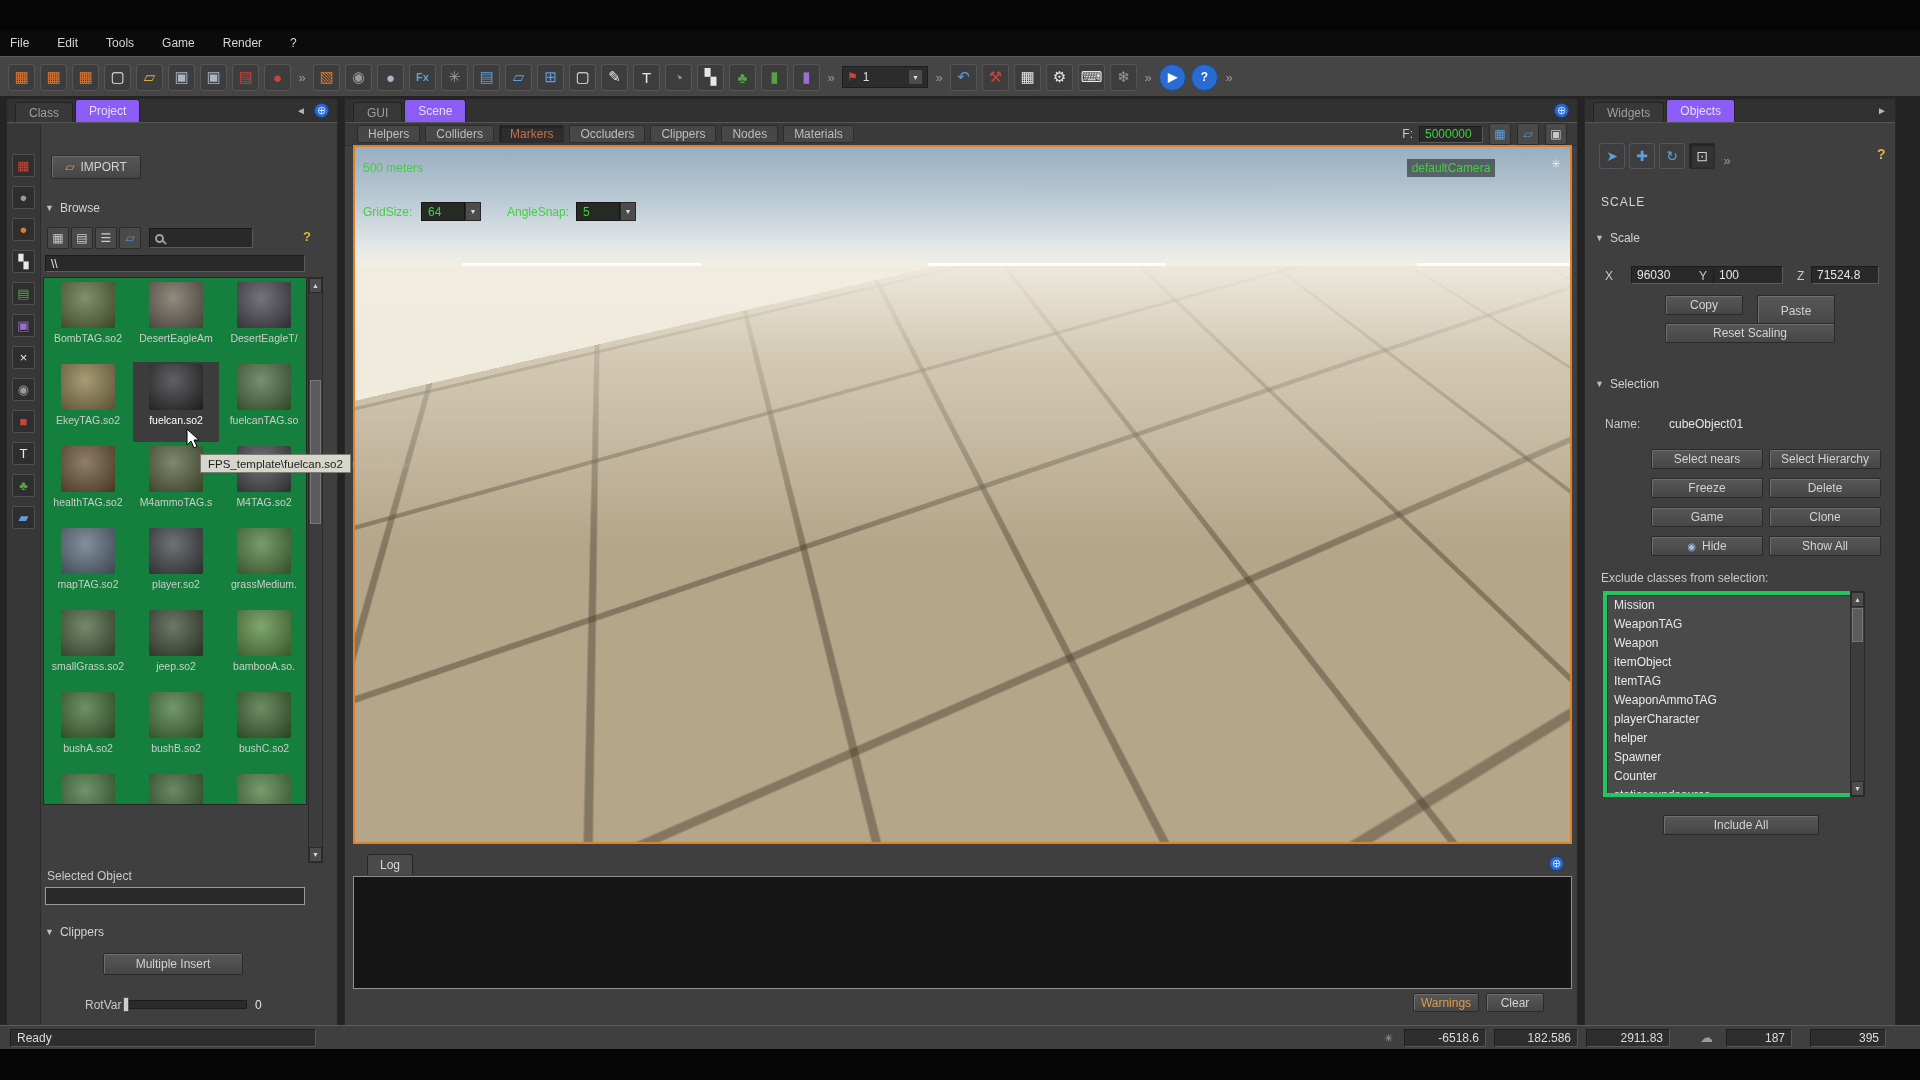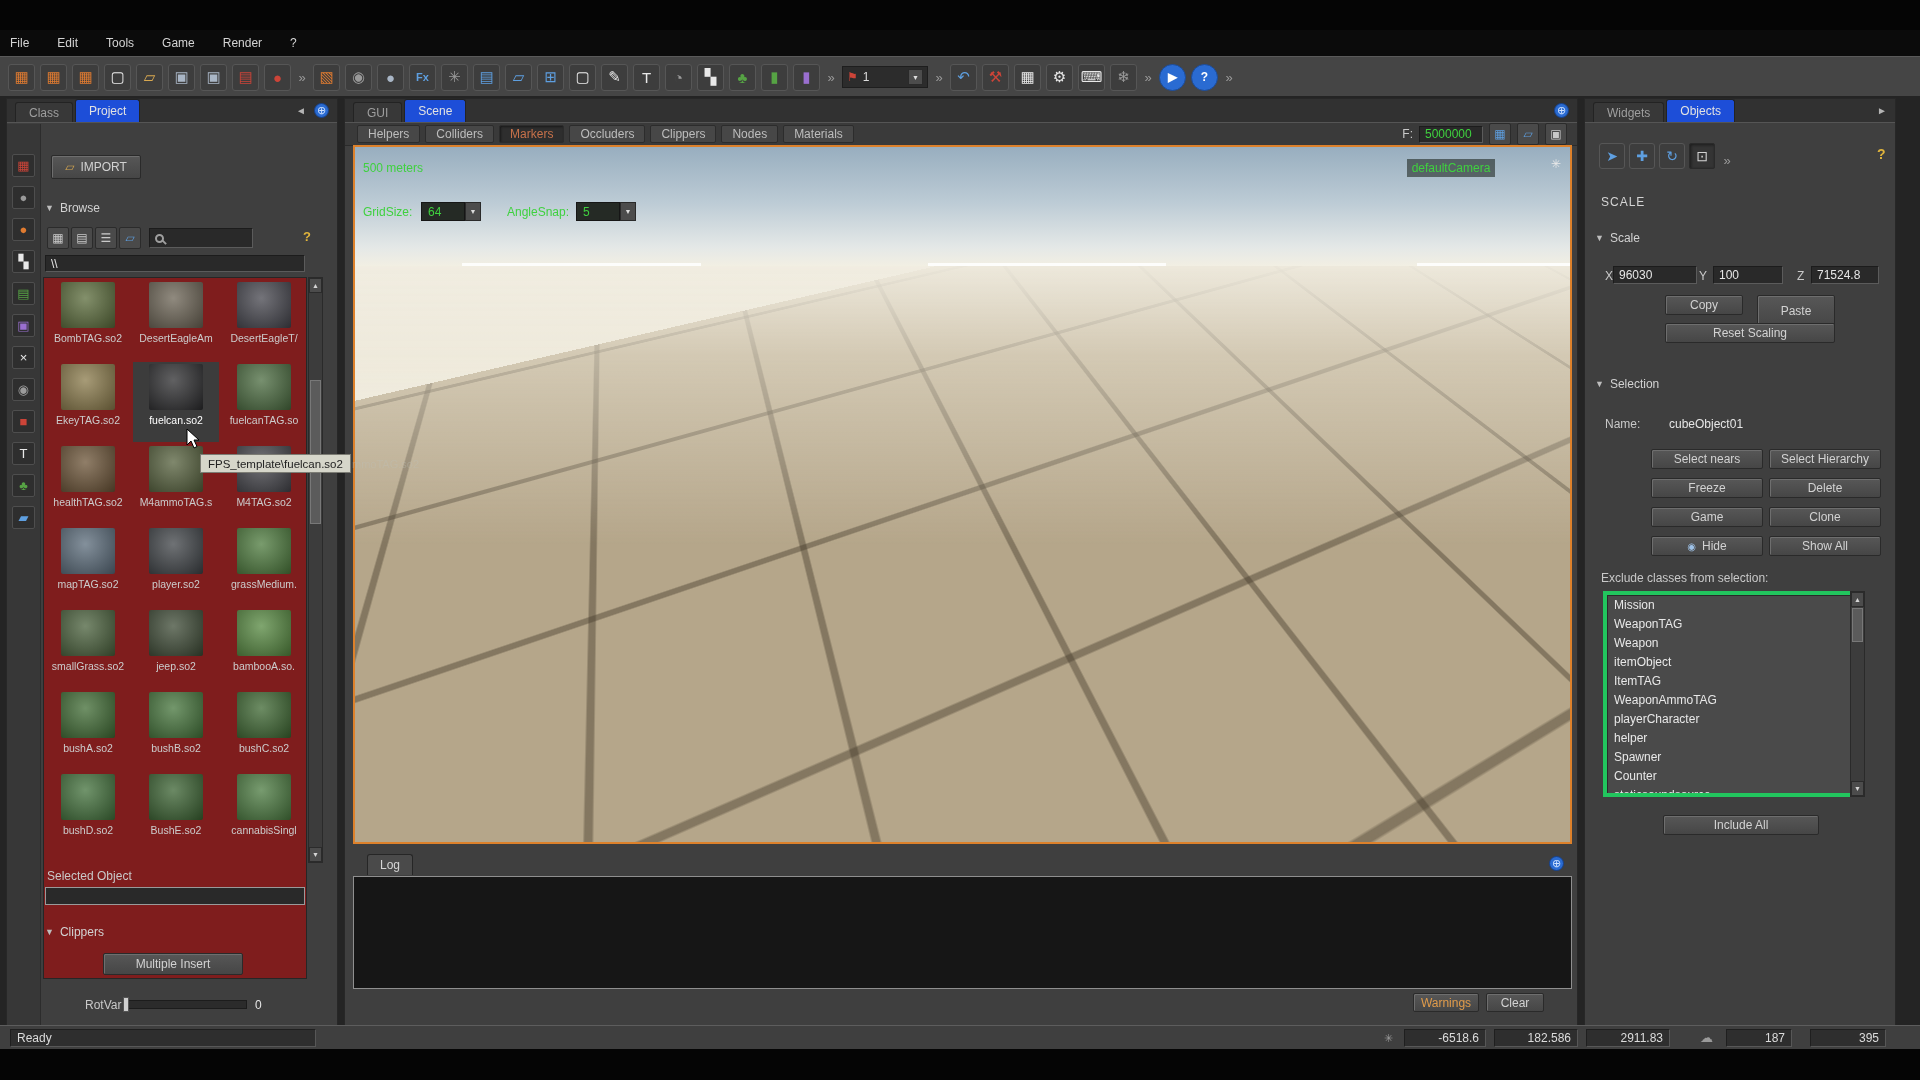--- a/index.html
+++ b/index.html
@@ -27,21 +27,21 @@
   .larrow{margin-left:auto;width:15px;height:16px;background:#4c4c4c;border:1px solid #2a2a2a;
     display:flex;align-items:center;justify-content:center;font-size:7px;color:#ddd}
 
   
   #workspace-bg{position:absolute;left:0;top:96px;width:1920px;height:931px;background:#242424}
   .panel{position:absolute;background:#3f3f3f;border:1px solid #272727}
   .tabrow{position:absolute;left:0;top:0;right:0;height:24px;background:#313131;
     border-bottom:1px solid #555;display:flex;align-items:flex-end;gap:2px;padding-left:8px}
   .tab{height:20px;padding:0 13px;background:#383838;color:#9f9f9f;border:1px solid #232323;border-bottom:none;
     border-radius:3px 3px 0 0;display:flex;align-items:center}
-  .tab.active{background:#1d4ed8;color:#e2e2e2;height:23px}
+  .tab.active{background:#8b5cf6;color:#e2e2e2;height:23px}
   .globe{width:15px;height:15px;border-radius:50%;background:#2a6bd2;color:#cfe2ff;font-size:11px;
     display:flex;align-items:center;justify-content:center;border:1px solid #174088}
   .navarrow{color:#b5b5b5;font-size:10px;display:flex;align-items:center}
 
   .btn{background:linear-gradient(#575757,#464646);border:1px solid #2a2a2a;box-shadow:inset 1px 1px 0 #6e6e6e;
     color:#d2d2d2;display:flex;align-items:center;justify-content:center;border-radius:2px;cursor:default}
   .btn.pressed{background:#343434;box-shadow:inset 1px 1px 3px #1c1c1c}
   .field{background:#292929;border:1px solid #1c1c1c;border-bottom-color:#5b5b5b;border-right-color:#5b5b5b;
     color:#e6e6e6;display:flex;align-items:center;padding:0 5px;overflow:hidden;white-space:nowrap}
   .sect{display:flex;align-items:center;gap:6px;color:#d2d2d2}
@@ -51,21 +51,21 @@
   #left-panel{left:6px;top:98px;width:332px;height:929px}
   #class-strip{position:absolute;left:0;top:25px;width:34px;bottom:0;background:#373737;
     border-right:1px solid #2c2c2c;display:flex;flex-direction:column;align-items:center;gap:9px;padding-top:30px}
   .sicon{width:23px;height:23px;border-radius:2px;background:#2e2e2e;border:1px solid #4e4e4e;
     display:flex;align-items:center;justify-content:center;font-size:13px}
   .vicon{width:22px;height:22px;background:#4a4a4a;border:1px solid #2b2b2b;display:flex;
     align-items:center;justify-content:center;color:#c9c9c9;font-size:12px;border-radius:2px}
   .mag{position:relative;width:9px;height:9px;border:2px solid #9f9f9f;border-radius:50%}
   .mag::after{content:"";position:absolute;width:6px;height:2px;background:#9f9f9f;
     transform:rotate(45deg);right:-5px;bottom:-2px}
-  #asset-grid{position:absolute;left:36px;top:178px;width:264px;height:702px;background:#7f1d1d;
+  #asset-grid{position:absolute;left:36px;top:178px;width:264px;height:528px;background:#15803d;
     border:1px solid #262626;overflow:hidden}
   .cell{position:absolute;width:86px;height:80px;display:flex;flex-direction:column;align-items:center}
   .thumb{width:54px;height:46px;border-radius:2px;margin-top:2px;
     background-image:radial-gradient(circle at 45% 35%, rgba(255,255,255,.25), rgba(0,0,0,.35))}
   .alabel{margin-top:4px;font-size:10.5px;color:#cccccc;white-space:nowrap}
   .t1{background-color:#5a6b3a}.t2{background-color:#6b6354}.t3{background-color:#45454d}
   .t4{background-color:#8a7a4a}.t5{background-color:#2c2c2e}.t6{background-color:#4a6b3f}
   .t7{background-color:#6b5336}.t8{background-color:#55603c}.t9{background-color:#45454b}
   .t10{background-color:#5a6b7a}.t11{background-color:#3f4347}.t12{background-color:#4c7a3c}
   .t13{background-color:#49603b}.t14{background-color:#3d4a35}.t15{background-color:#55883f}
@@ -427,21 +427,21 @@
   <span class="ticon chev abs" style="left:136px;top:48px">»</span>
   <span class="abs ic-yellow" style="left:292px;top:47px;font-weight:bold;font-size:14px">?</span>
 
   <div class="abs" style="left:16px;top:96px;letter-spacing:1px;color:#d4d4d4">SCALE</div>
 
   <div class="sect abs" style="left:10px;top:132px">
     <span class="tri">▼</span>
     <span>Scale</span>
   </div>
   <span class="abs" style="left:20px;top:170px;color:#c9c9c9">X</span>
-  <div class="field abs" style="left:28px;top:167px;width:84px;height:18px">96030</div>
+  <div class="field abs" style="left:46px;top:167px;width:84px;height:18px">96030</div>
   <span class="abs" style="left:114px;top:170px;color:#c9c9c9">Y</span>
   <div class="field abs" style="left:128px;top:167px;width:70px;height:18px">100</div>
   <span class="abs" style="left:212px;top:170px;color:#c9c9c9">Z</span>
   <div class="field abs" style="left:226px;top:167px;width:68px;height:18px">71524.8</div>
   <div class="btn abs" style="left:80px;top:196px;width:78px;height:20px">Copy</div>
   <div class="btn abs" style="left:172px;top:196px;width:78px;height:32px">Paste</div>
   <div class="btn abs" style="left:80px;top:224px;width:170px;height:20px">Reset Scaling</div>
 
   <div class="sect abs" style="left:10px;top:278px">
     <span class="tri">▼</span>

